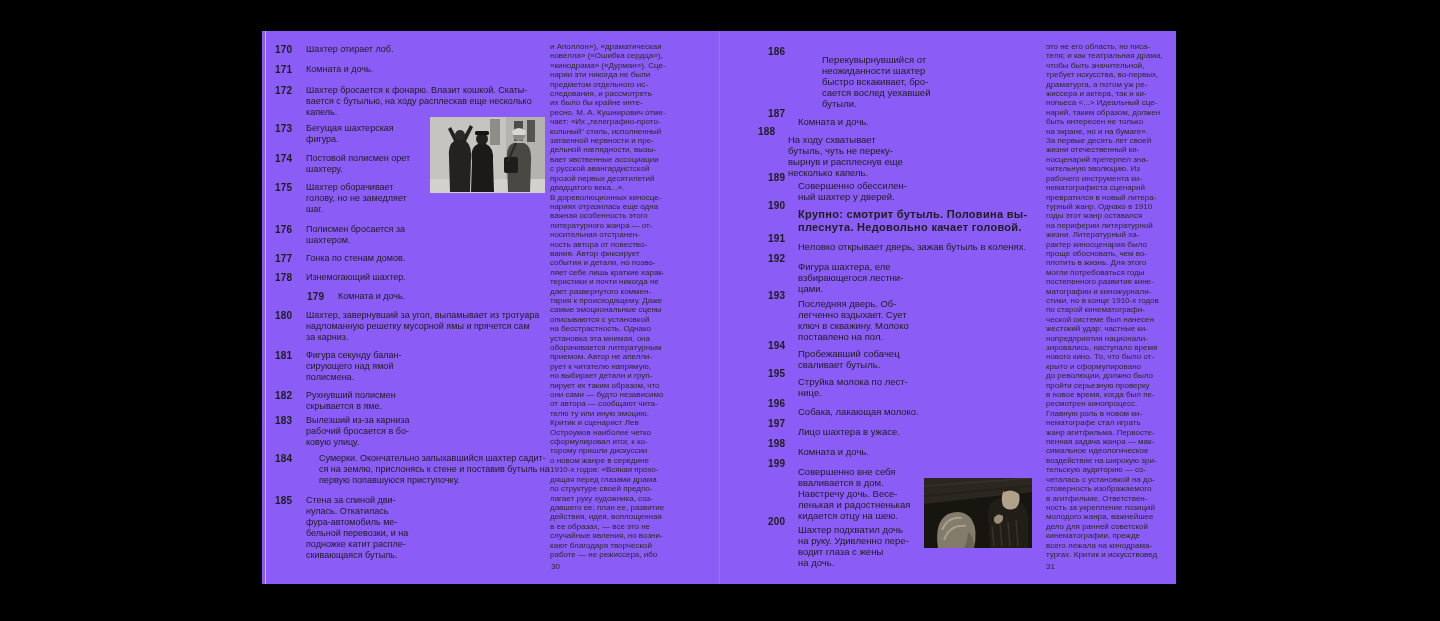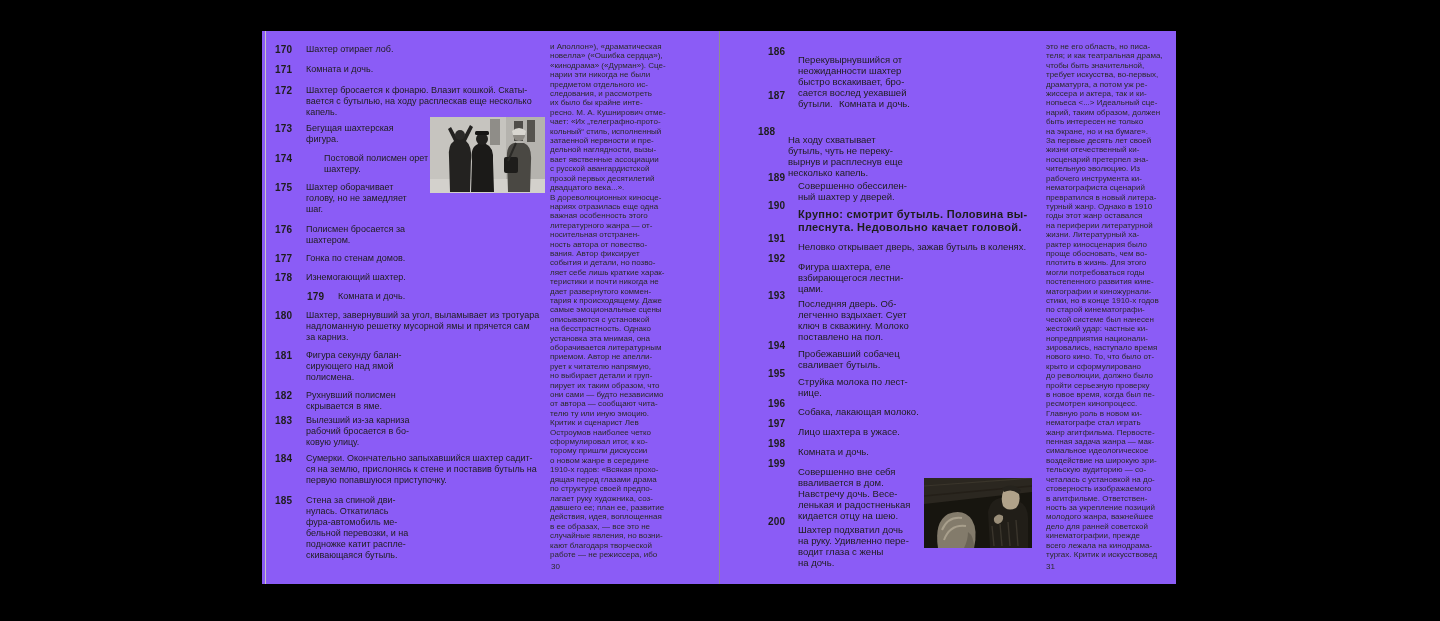--- a/index.html
+++ b/index.html
@@ -48,21 +48,21 @@
         <span class="num">172</span>
         <div class="etext">Шахтер бросается к фонарю. Влазит кошкой. Скаты-
 вается с бутылью, на ходу расплескав еще несколько
 капель.</div>
       </div>
       <div class="entry" style="left: 13px; top: 92px;">
         <span class="num">173</span>
         <div class="etext">Бегущая шахтерская
 фигура.</div>
       </div>
-      <div class="entry" style="left: 13px; top: 122px; gap: 18px;">
+      <div class="entry" style="left: 13px; top: 122px;">
         <span class="num">174</span>
         <div class="etext">Постовой полисмен орет
 шахтеру.</div>
       </div>
       <div class="entry" style="left: 13px; top: 151px;">
         <span class="num">175</span>
         <div class="etext">Шахтер оборачивает
 голову, но не замедляет
 шаг.</div>
       </div>
@@ -99,21 +99,21 @@
         <span class="num">182</span>
         <div class="etext">Рухнувший полисмен
 скрывается в яме.</div>
       </div>
       <div class="entry" style="left: 13px; top: 384px;">
         <span class="num">183</span>
         <div class="etext">Вылезший из-за карниза
 рабочий бросается в бо-
 ковую улицу.</div>
       </div>
-      <div class="entry" style="left: 13px; top: 422px;">
+      <div class="entry" style="left: 13px; top: 422px; gap: 13px;">
         <span class="num">184</span>
         <div class="etext">Сумерки. Окончательно запыхавшийся шахтер садит-
 ся на землю, прислонясь к стене и поставив бутыль на
 первую попавшуюся приступочку.</div>
       </div>
       <div class="entry" style="left: 13px; top: 464px;">
         <span class="num">185</span>
         <div class="etext">Стена за спиной дви-
 нулась. Откатилась
 фура-автомобиль ме-
@@ -200,29 +200,29 @@
 действия, идея, воплощенная
 в ее образах, — все это не
 случайные явления, но возни-
 кают благодаря творческой
 работе — не режиссера, ибо</div>
   <div class="pagenum pagenum-left">30</div>
 
   <div class="gutter"></div>
 
   <div id="right-list" class="right-col">
-      <div class="entry" style="left: 506px; top: 15px;">
+      <div class="entry" style="left: 506px; top: 15px; gap: 24px;">
         <span class="num">186</span>
         <div class="etext">Перекувырнувшийся от
 неожиданности шахтер
 быстро вскакивает, бро-
 сается вослед уехавшей
 бутыли.</div>
       </div>
-      <div class="entry" style="left: 506px; top: 59px; gap: 41px;">
+      <div class="entry" style="left: 506px; top: 77px;">
         <span class="num">187</span>
         <div class="etext">Комната и дочь.</div>
       </div>
       <div class="entry" style="left: 496px; top: 95px;">
         <span class="num">188</span>
         <div class="etext">На ходу схватывает
 бутыль, чуть не переку-
 вырнув и расплеснув еще
 несколько капель.</div>
       </div>

